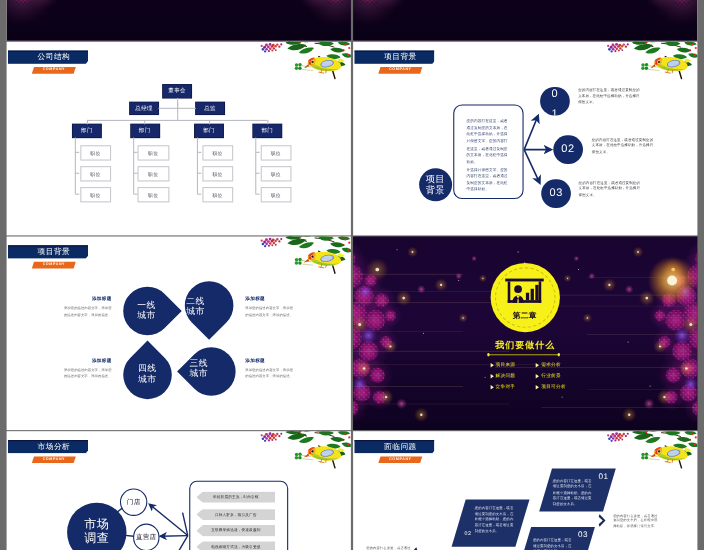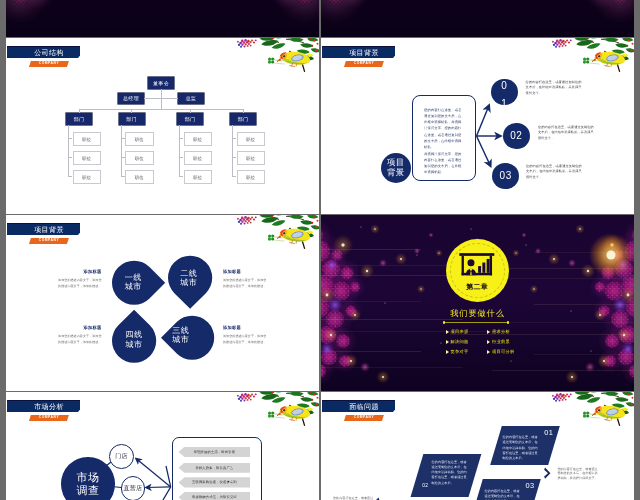--- a/index.html
+++ b/index.html
@@ -74,21 +74,21 @@
   .sec{background:#1b0b33;}
   .secbg{position:absolute;left:0;top:0;width:313px;height:176px;}
   .sec-circle{position:absolute;left:124.6px;top:24.4px;width:63px;height:63px;border-radius:50%;
        background:#f7f019;}
   .sec-ring{position:absolute;left:128.6px;top:28.4px;width:55px;height:55px;border-radius:50%;
        border:.7px dashed #c9c210;box-sizing:border-box;}
   .sec-badge{position:absolute;left:124.6px;top:67px;width:63px;text-align:center;
        font-size:7px;color:#12051f;font-weight:700;letter-spacing:.3px;}
   .sec-icon{position:absolute;left:137.4px;top:38px;width:37.6px;height:28.8px;}
   .sec-head{position:absolute;left:0;top:93px;width:313px;text-align:center;
-       font-size:8.2px;color:#f7f019;letter-spacing:.9px;font-weight:400;}
+       font-size:8.2px;color:#f7f019;letter-spacing:.9px;font-weight:700;}
   .sec-dots{position:absolute;left:123px;top:107px;width:64px;height:.8px;
        background:#a39b10;}
   .sec-dots i{position:absolute;width:2.4px;height:2.4px;border-radius:50%;
        background:#f7f019;top:-0.7px;}
   .sec-dots i:first-child{left:-1.2px;} .sec-dots i:last-child{right:-1.2px;}
   .sec-li{position:absolute;font-size:4.2px;color:#f7f019;letter-spacing:.3px;white-space:nowrap;}
   .sec-li::before{content:"";position:absolute;left:-5px;top:1.1px;width:0;height:0;
        border-left:3px solid #fbf5a0;border-top:2px solid transparent;border-bottom:2px solid transparent;}
 
   
@@ -439,21 +439,21 @@
 
     <div class="petal p1"></div>
     <div class="petal p2"></div>
     <div class="petal p3"></div>
     <div class="petal p4"></div>
 
     <div class="petal-lbl" style="left:105.5px;top:58px">
       <div>一线</div>
       <div>城市</div>
       </div>
-    <div class="petal-lbl" style="left:161px;top:53.5px">
+    <div class="petal-lbl" style="left:150px;top:53.5px">
       <div>二线</div>
       <div>城市</div>
       </div>
     <div class="petal-lbl" style="left:153px;top:110.6px">
       <div>三线</div>
       <div>城市</div>
       </div>
     <div class="petal-lbl" style="left:106.2px;top:115.2px">
       <div>四线</div>
       <div>城市</div>

